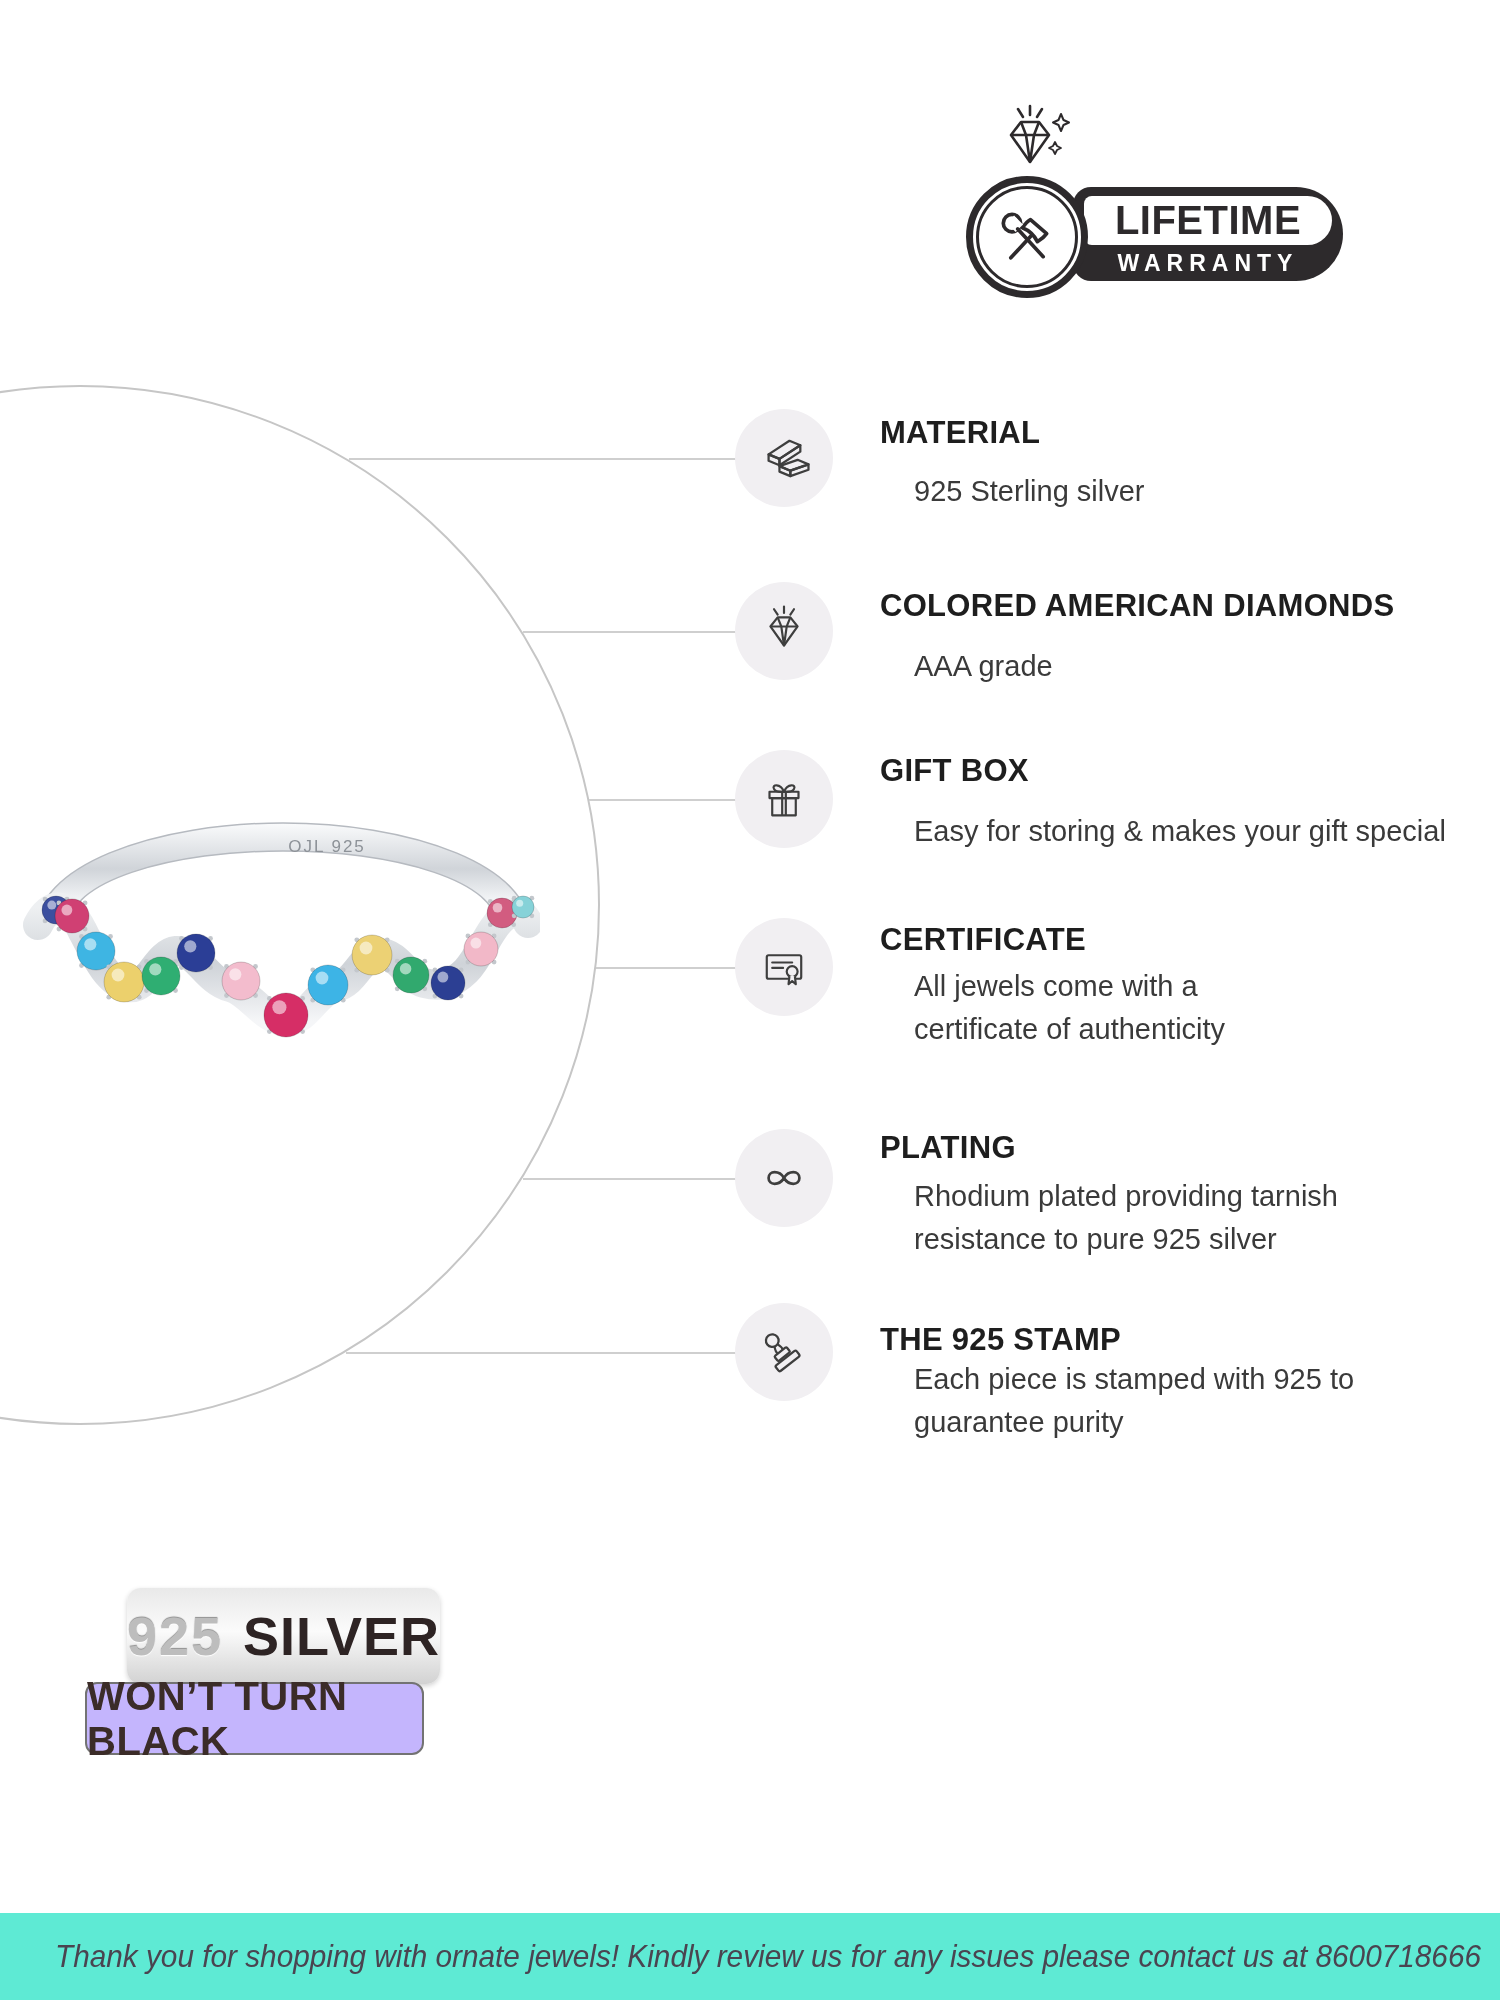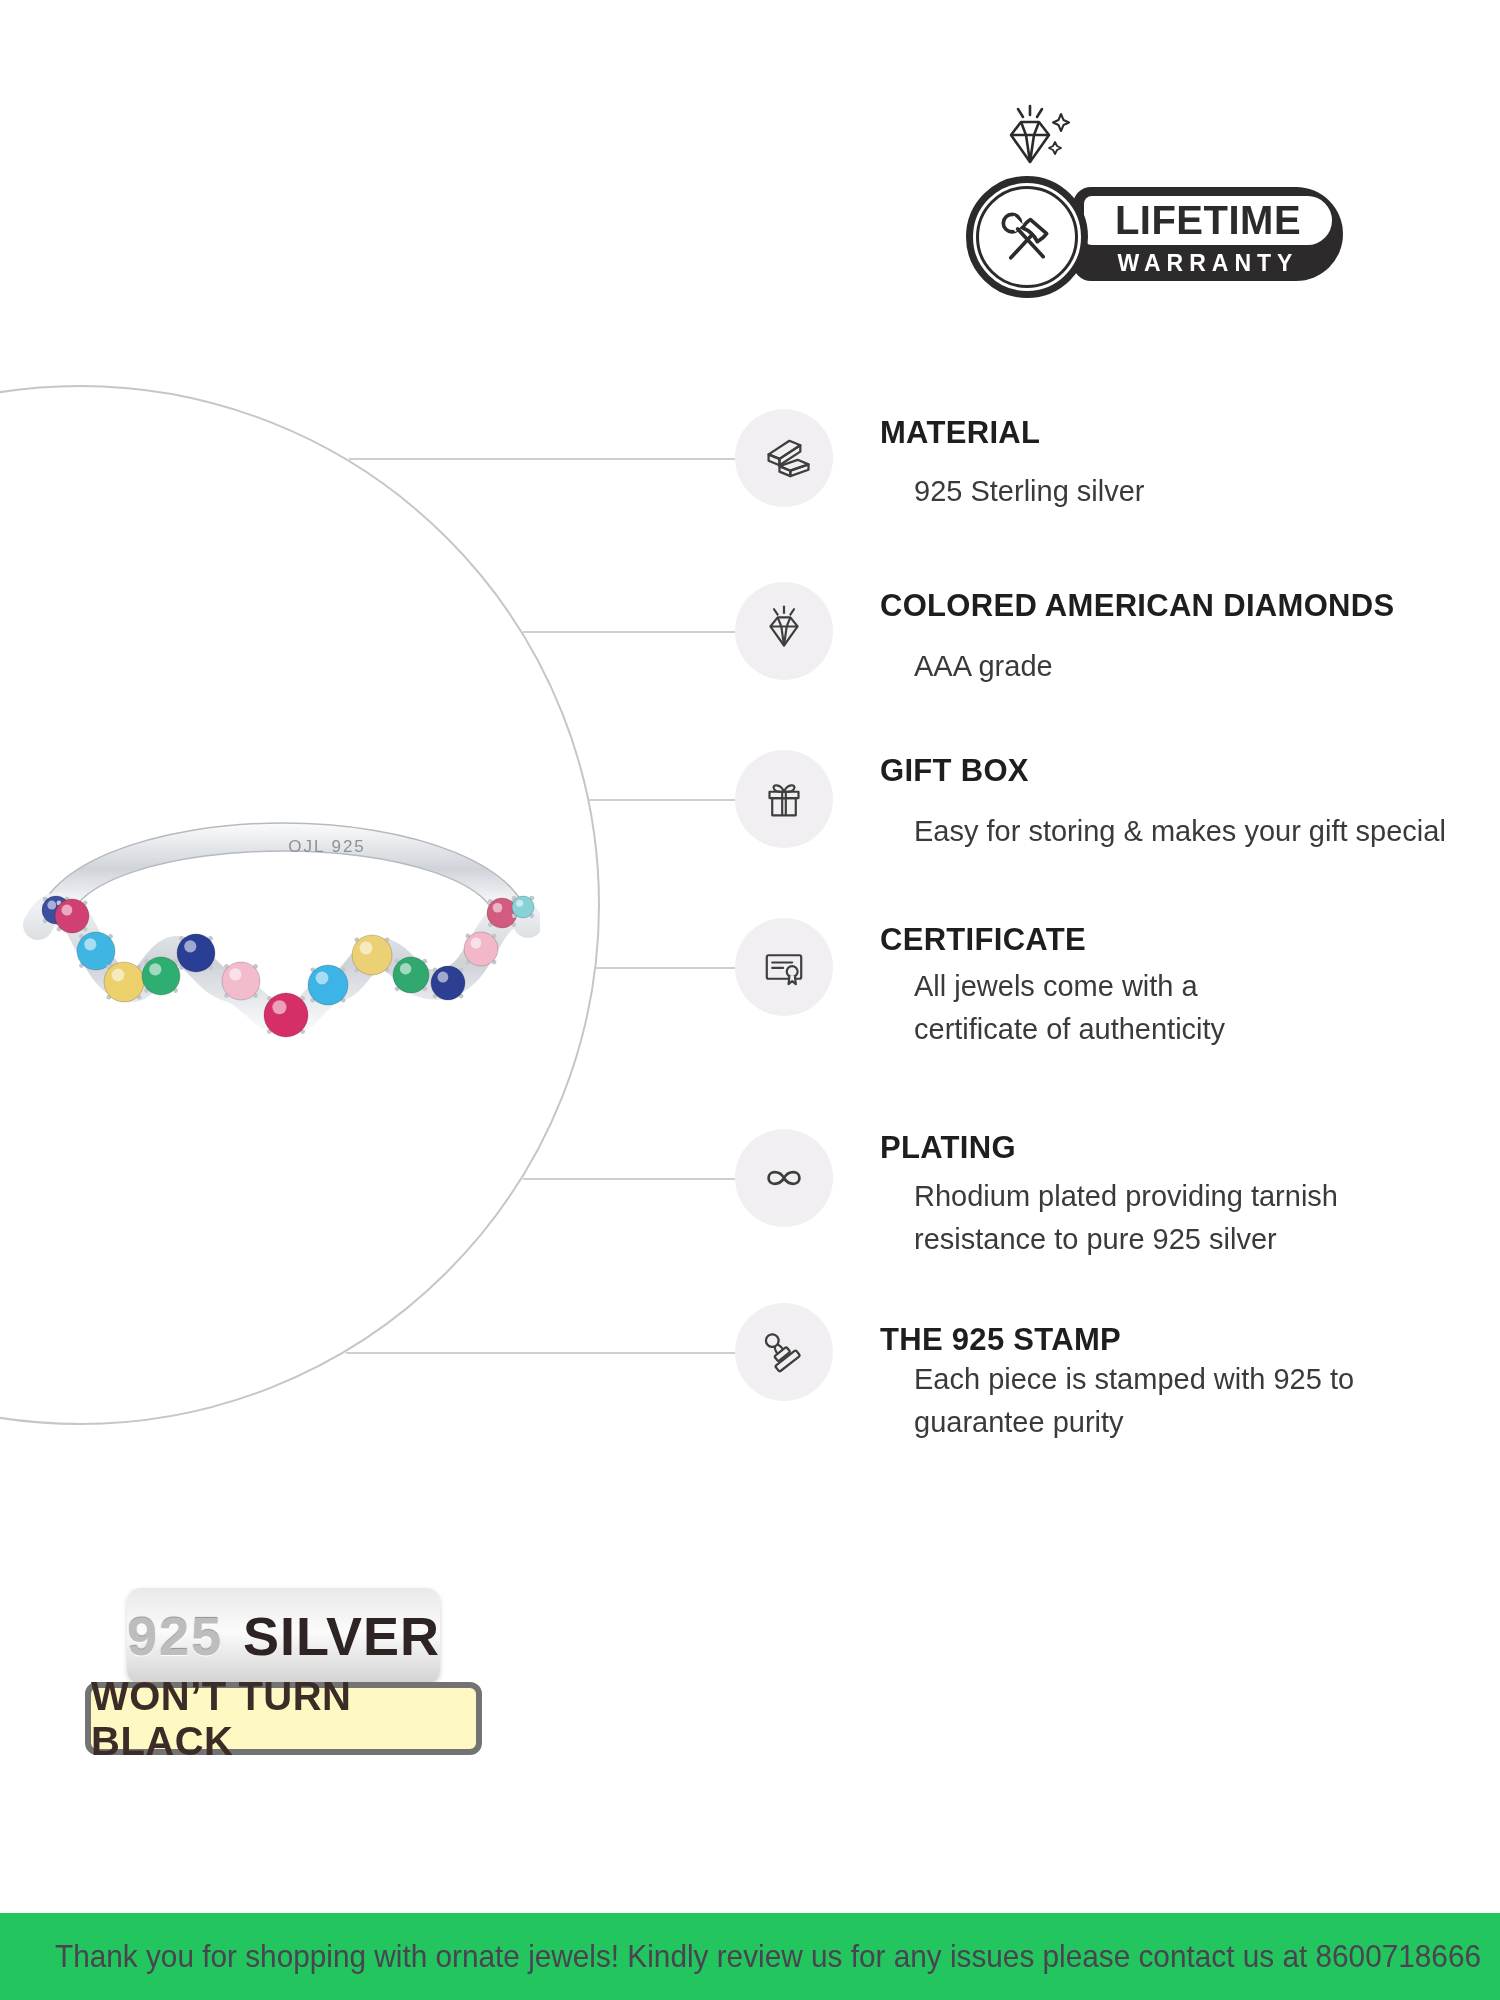--- a/index.html
+++ b/index.html
@@ -31,28 +31,28 @@
   .feature-title{position:absolute;left:880px;font-size:31px;font-weight:700;color:#1e1e1e;letter-spacing:0.3px;}
   .feature-sub{position:absolute;left:882px;font-size:29px;font-weight:400;color:#3a3a3a;line-height:43px;margin-left:32px;}
 
   
   .silver-badge{position:absolute;left:127px;top:1588px;width:313px;height:96px;border-radius:14px;
           background:linear-gradient(180deg,#e9e9e9 0%,#fbfbfb 45%,#d2d2d2 100%);
           box-shadow:0 2px 5px rgba(0,0,0,0.18);display:flex;align-items:center;justify-content:space-between;gap:12px;z-index:1;}
   .silver-badge .s925{font-size:54px;font-weight:700;color:#bdbdbd;
           text-shadow:0 1px 1px #ffffff,0 -1px 1px #8f8f8f;letter-spacing:2px;}
   .silver-badge .sword{font-size:54px;font-weight:800;color:#2e2424;letter-spacing:1px;}
-  .wtb-badge{position:absolute;left:85px;top:1682px;width:397px;height:73px;background:#fef9c3;
-          border:6px solid #737373;border-radius:12px;box-sizing:border-box;z-index:2;
+  .wtb-badge{position:absolute;left:85px;top:1682px;width:339px;height:73px;background:#c4b5fd;
+          border:2px solid #737373;border-radius:12px;box-sizing:border-box;z-index:2;
           display:flex;align-items:center;justify-content:center;}
   .wtb-badge span{font-size:40px;font-weight:800;color:#3b2c28;letter-spacing:0.5px;}
 
   
-  .footer{position:absolute;left:0;top:1913px;width:1500px;height:87px;background:#22c55e;
-          display:flex;align-items:center;}
+  .footer{position:absolute;left:0;top:1913px;width:1500px;height:87px;background:#5eead4;
+          display:flex;align-items:center;font-style:italic;}
   .footer span{display:inline-block;margin-left:55px;font-size:32px;color:#4a4450;
           transform:scaleX(0.93);transform-origin:left center;white-space:nowrap;}
 
   svg{display:block;}
 </style>
 </head>
 <body>
 
 <div class="canvas">
 

